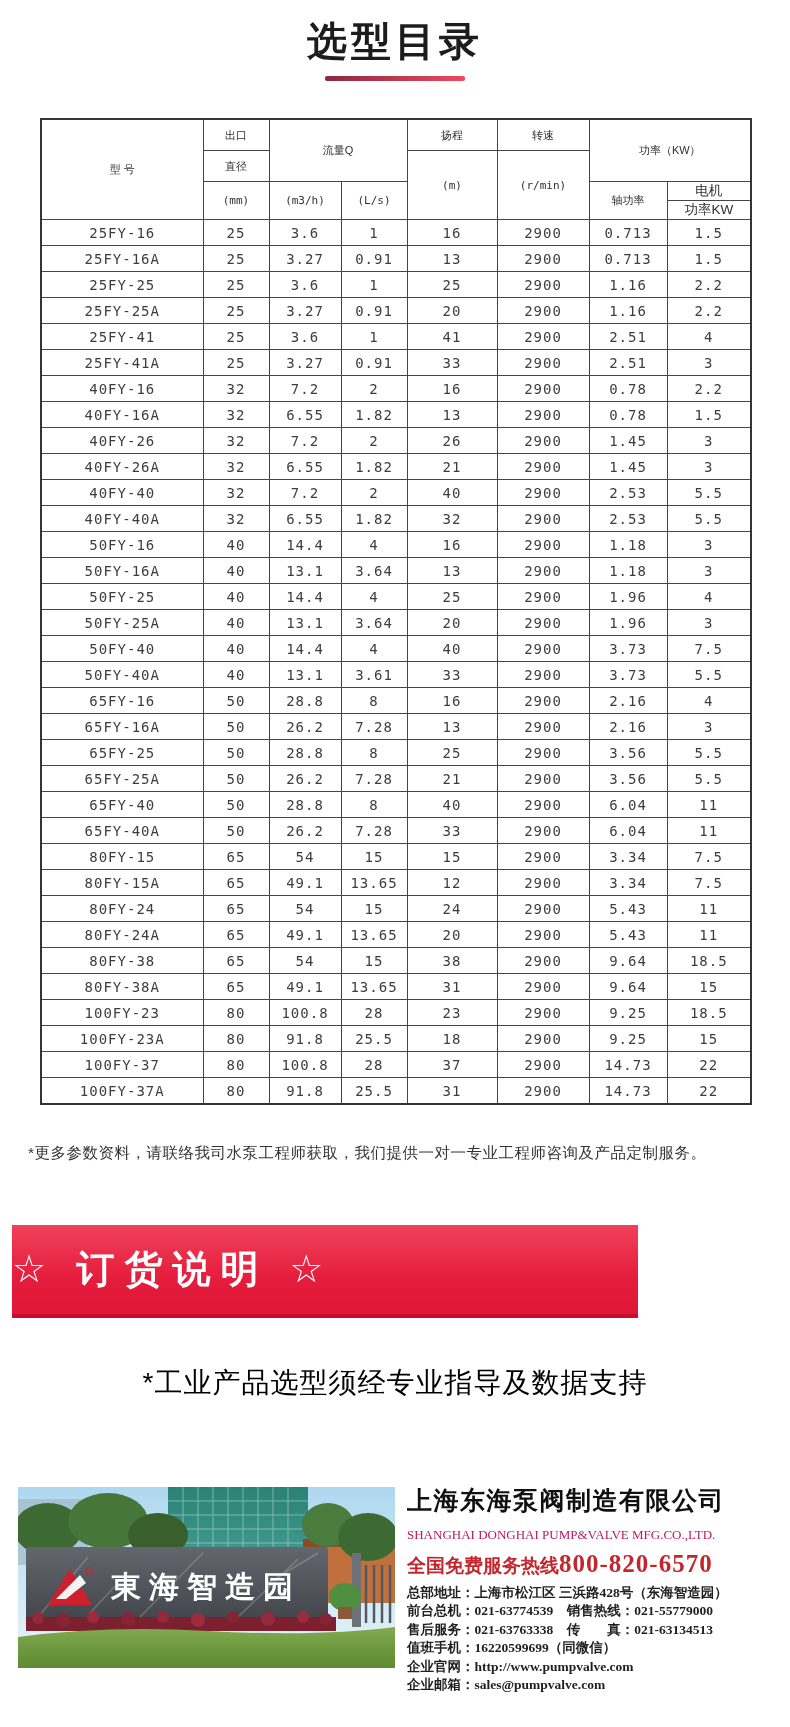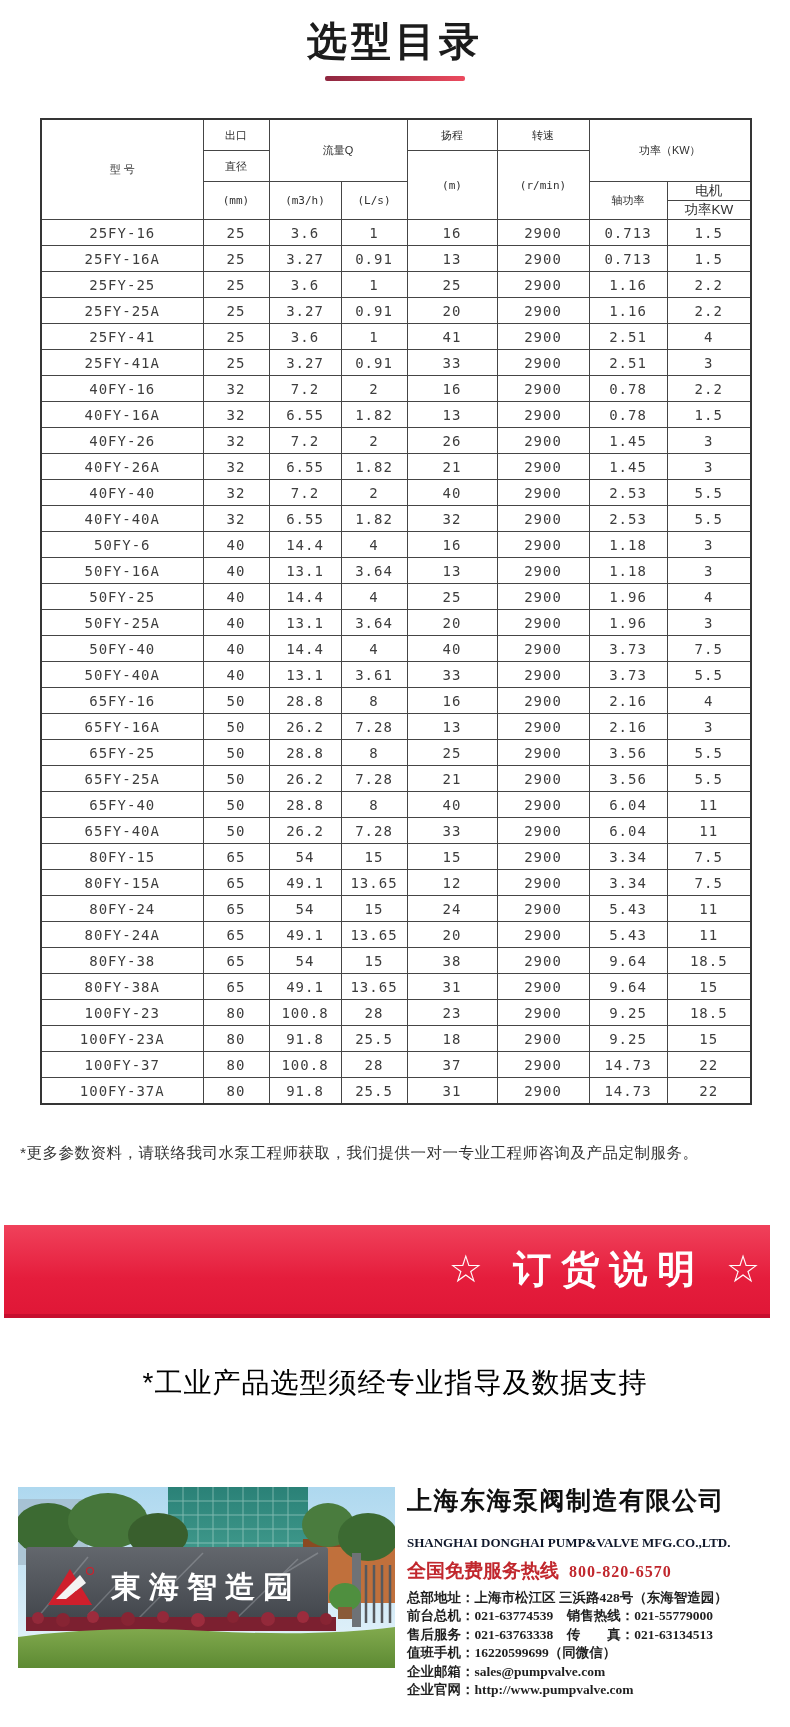--- a/index.html
+++ b/index.html
@@ -15,43 +15,43 @@
          table-layout:fixed;border:2px solid #353535;}
   .sel-table th,.sel-table td{border:1px solid #454545;text-align:center;vertical-align:middle;
          padding:0;font-weight:400;color:#3a3a3a;overflow:hidden;}
   .sel-table thead th{font-size:11px;color:#303030;}
   .h30{height:30px;}
   .h16{height:16px;font-size:13.5px !important;}
   .unit{font-family:"DejaVu Sans Mono","Liberation Mono",monospace;font-size:13.5px;}
   .sel-table tbody td{height:25px;font-size:14px;letter-spacing:1px;
          font-family:"DejaVu Sans Mono","Liberation Mono",monospace;color:#3d3d3d;}
   
-  .footnote{position:absolute;top:1143px;left:20px;width:740px;font-size:15.5px;
+  .footnote{position:absolute;top:1143px;left:28px;width:740px;font-size:15.5px;
          color:#333;letter-spacing:0.5px;}
   
-  .banner{position:absolute;top:1225px;left:4px;width:766px;height:89px;
+  .banner{position:absolute;top:1225px;left:12px;width:626px;height:89px;
          background:linear-gradient(180deg,#f0415b 0%,#e51d3c 60%,#e01737 100%);
          border-bottom:4px solid #c60f2f;
-         display:flex;align-items:center;justify-content:flex-end;}
+         display:flex;align-items:center;justify-content:flex-start;}
   .banner-text{color:#ffffff;font-size:38px;font-weight:900;letter-spacing:10px;}
   
   .red-line{position:absolute;left:0;width:790px;text-align:center;color:#000000;
          font-size:28px;font-weight:400;letter-spacing:1px;}
   .red-line.l1{top:1364px;}
   .red-line.l2{top:1406px;}
   
   .company{position:absolute;top:1487px;left:18px;width:758px;display:flex;}
   .photo-wrap{width:377px;height:181px;flex:0 0 377px;}
   .info{margin-left:12px;width:366px;}
   .name-cn{font-size:25px;font-weight:900;color:#101010;letter-spacing:1.5px;line-height:1.1;}
-  .name-en{font-size:13px;font-weight:700;font-family:"Liberation Serif","DejaVu Serif",serif;
-         color:#0f172a;margin-top:20px;white-space:nowrap;}
+  .name-en{font-size:13px;font-weight:400;font-family:"Liberation Serif","DejaVu Serif",serif;
+         color:#be185d;margin-top:12px;white-space:nowrap;}
   .hotline{margin-top:7px;color:#c1272d;font-weight:900;display:flex;align-items:baseline;}
   .hotline-label{font-size:19px;}
-  .hotline-number{font-size:16px;margin-left:10px;letter-spacing:1px;
+  .hotline-number{font-size:25px;letter-spacing:1px;
          font-family:"Liberation Serif","DejaVu Serif",serif;}
   .details{margin-top:5px;}
   .detail{font-family:"Liberation Serif","DejaVu Serif",serif;font-size:13.5px;font-weight:700;
          color:#1f1f1f;line-height:18.5px;white-space:nowrap;}
 </style>
 </head>
 <body>
 
 <div class="page">
 
@@ -209,21 +209,21 @@
           <td>40FY-40A</td>
           <td>32</td>
           <td>6.55</td>
           <td>1.82</td>
           <td>32</td>
           <td>2900</td>
           <td>2.53</td>
           <td>5.5</td>
         </tr>
         <tr>
-          <td>50FY-6</td>
+          <td>50FY-16</td>
           <td>40</td>
           <td>14.4</td>
           <td>4</td>
           <td>16</td>
           <td>2900</td>
           <td>1.18</td>
           <td>3</td>
         </tr>
         <tr>
           <td>50FY-16A</td>
@@ -540,19 +540,19 @@
       <div class="name-en">SHANGHAI DONGHAI PUMP&amp;VALVE MFG.CO.,LTD.</div>
       <div class="hotline">
         <span class="hotline-label">全国免费服务热线</span>
         <span class="hotline-number">800-820-6570</span>
       </div>
       <div class="details">
         <div class="detail">总部地址：上海市松江区 三浜路428号（东海智造园）</div>
         <div class="detail">前台总机：021-63774539　销售热线：021-55779000</div>
         <div class="detail">售后服务：021-63763338　传　　真：021-63134513</div>
         <div class="detail">值班手机：16220599699（同微信）</div>
+        <div class="detail">企业官网：http://www.pumpvalve.com</div>
         <div class="detail">企业邮箱：sales@pumpvalve.com</div>
-        <div class="detail">企业官网：http://www.pumpvalve.com</div>
       </div>
     </div>
   </div>
 
 </div>
 
 </body></html>

